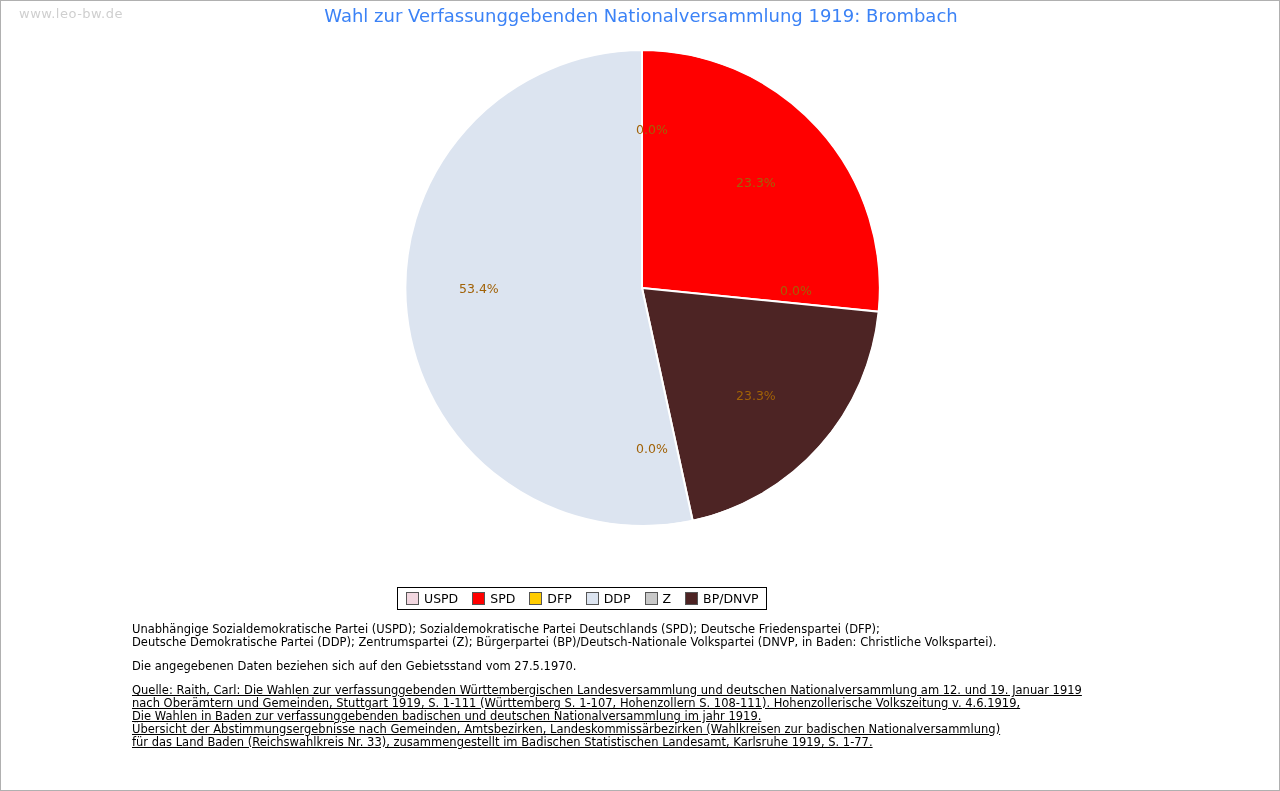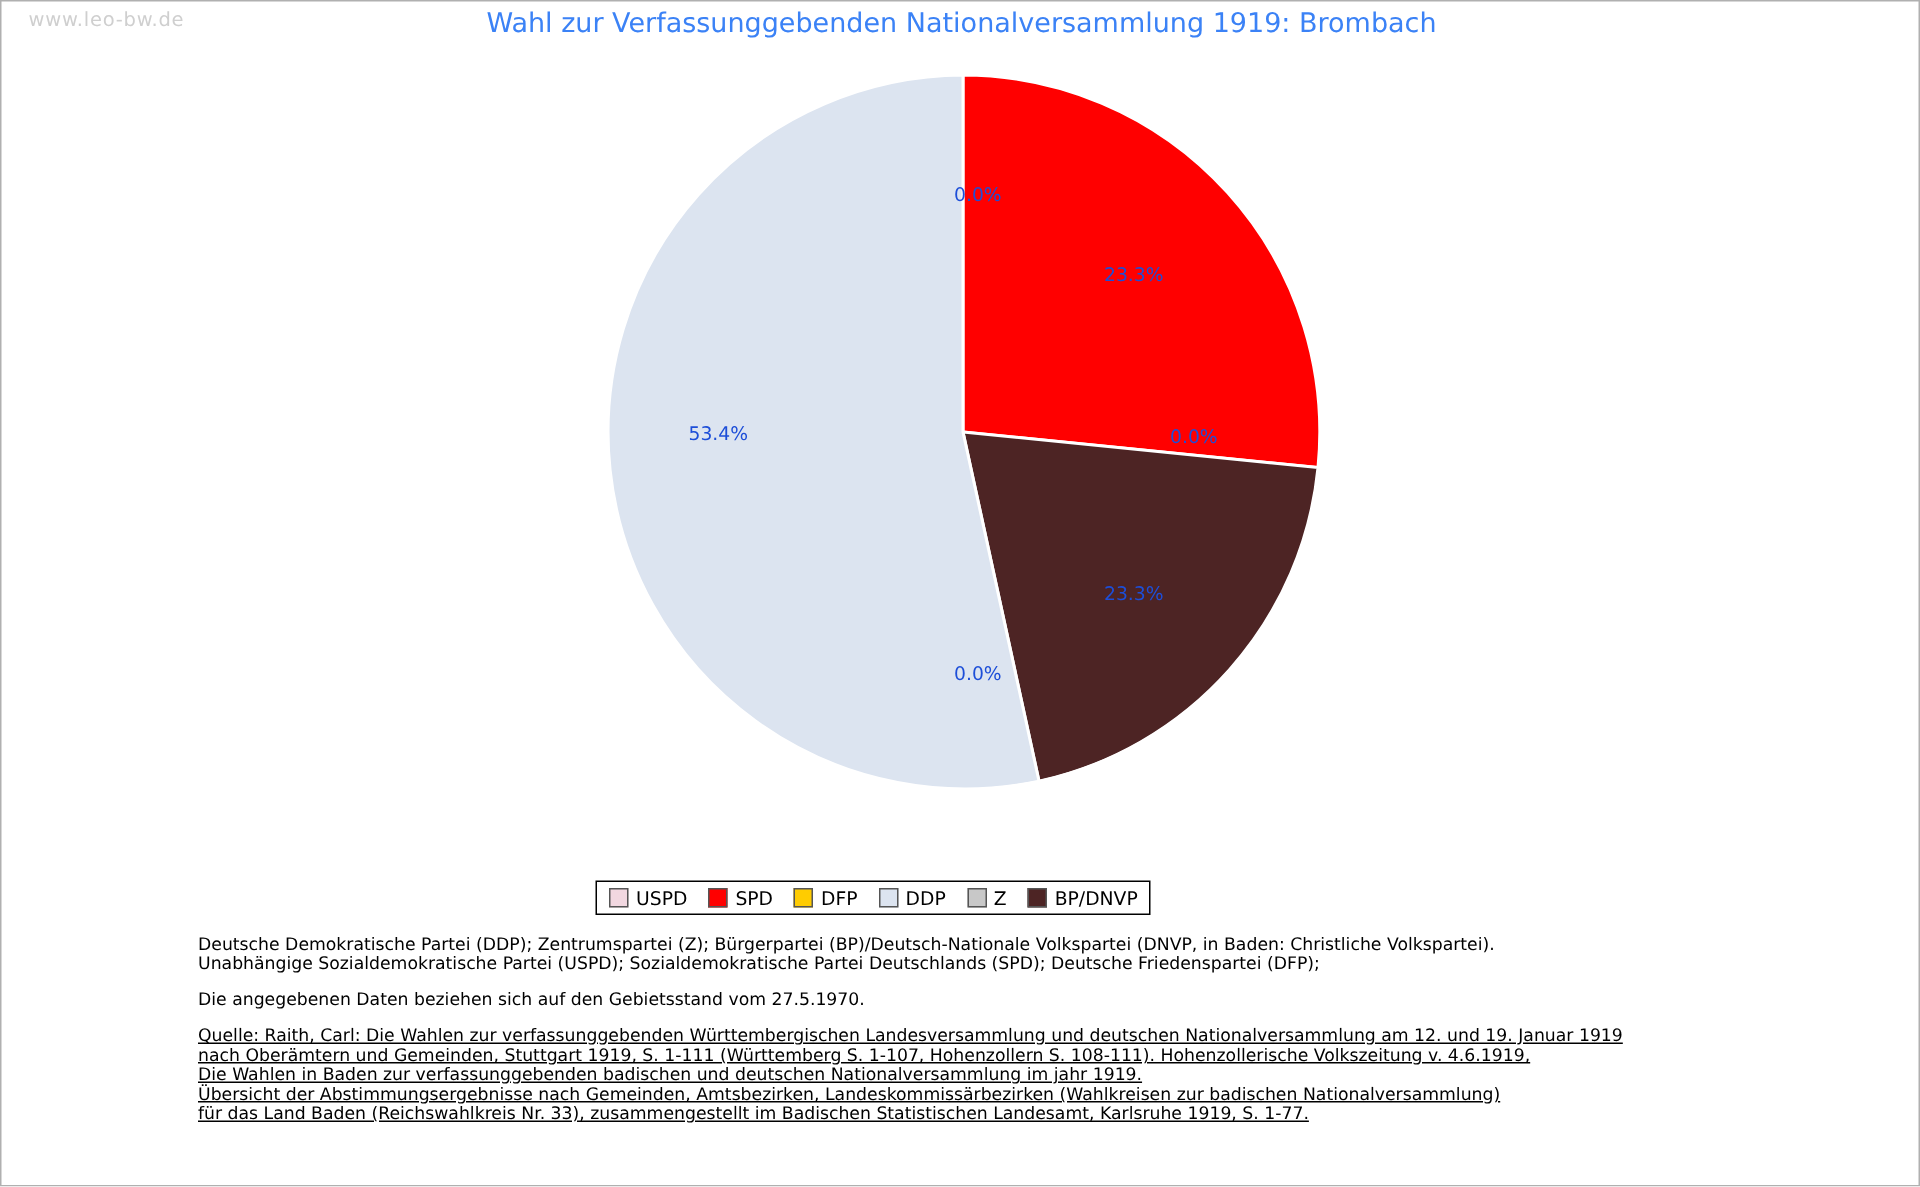--- a/index.html
+++ b/index.html
@@ -46,21 +46,21 @@
     top: 48px;
     width: 478px;
     height: 478px;
   }
   #pie-svg {
     display: block;
   }
   .slice-label {
     position: absolute;
     font-size: 12.5px;
-    color: #1d4ed8;
+    color: #a16207;
     white-space: nowrap;
   }
   #legend {
     position: absolute;
     left: 396px;
     top: 586px;
     height: 23px;
     border: 1px solid #000000;
     background: #ffffff;
     display: flex;
@@ -151,22 +151,22 @@
       <span class="legend-label">Z</span>
     </div>
     <div class="legend-item">
       <span class="legend-swatch" style="background:#4d2424;"></span>
       <span class="legend-label">BP/DNVP</span>
     </div>
   </div>
 
   <div id="notes">
     <div class="note-block">
+      <div class="note-line">Unabhängige Sozialdemokratische Partei (USPD); Sozialdemokratische Partei Deutschlands (SPD); Deutsche Friedenspartei (DFP);</div>
       <div class="note-line">Deutsche Demokratische Partei (DDP); Zentrumspartei (Z); Bürgerpartei (BP)/Deutsch-Nationale Volkspartei (DNVP, in Baden: Christliche Volkspartei).</div>
-      <div class="note-line">Unabhängige Sozialdemokratische Partei (USPD); Sozialdemokratische Partei Deutschlands (SPD); Deutsche Friedenspartei (DFP);</div>
     </div>
     <div class="note-block">
       <div class="note-line">Die angegebenen Daten beziehen sich auf den Gebietsstand vom 27.5.1970.</div>
     </div>
     <div class="note-block">
       <div class="note-line">Quelle: Raith, Carl: Die Wahlen zur verfassunggebenden Württembergischen Landesversammlung und deutschen Nationalversammlung am 12. und 19. Januar 1919</div>
       <div class="note-line">nach Oberämtern und Gemeinden, Stuttgart 1919, S. 1-111 (Württemberg S. 1-107, Hohenzollern S. 108-111). Hohenzollerische Volkszeitung v. 4.6.1919,</div>
       <div class="note-line">Die Wahlen in Baden zur verfassunggebenden badischen und deutschen Nationalversammlung im jahr 1919.</div>
       <div class="note-line">Übersicht der Abstimmungsergebnisse nach Gemeinden, Amtsbezirken, Landeskommissärbezirken (Wahlkreisen zur badischen Nationalversammlung)</div>
       <div class="note-line">für das Land Baden (Reichswahlkreis Nr. 33), zusammengestellt im Badischen Statistischen Landesamt, Karlsruhe 1919, S. 1-77.</div>

